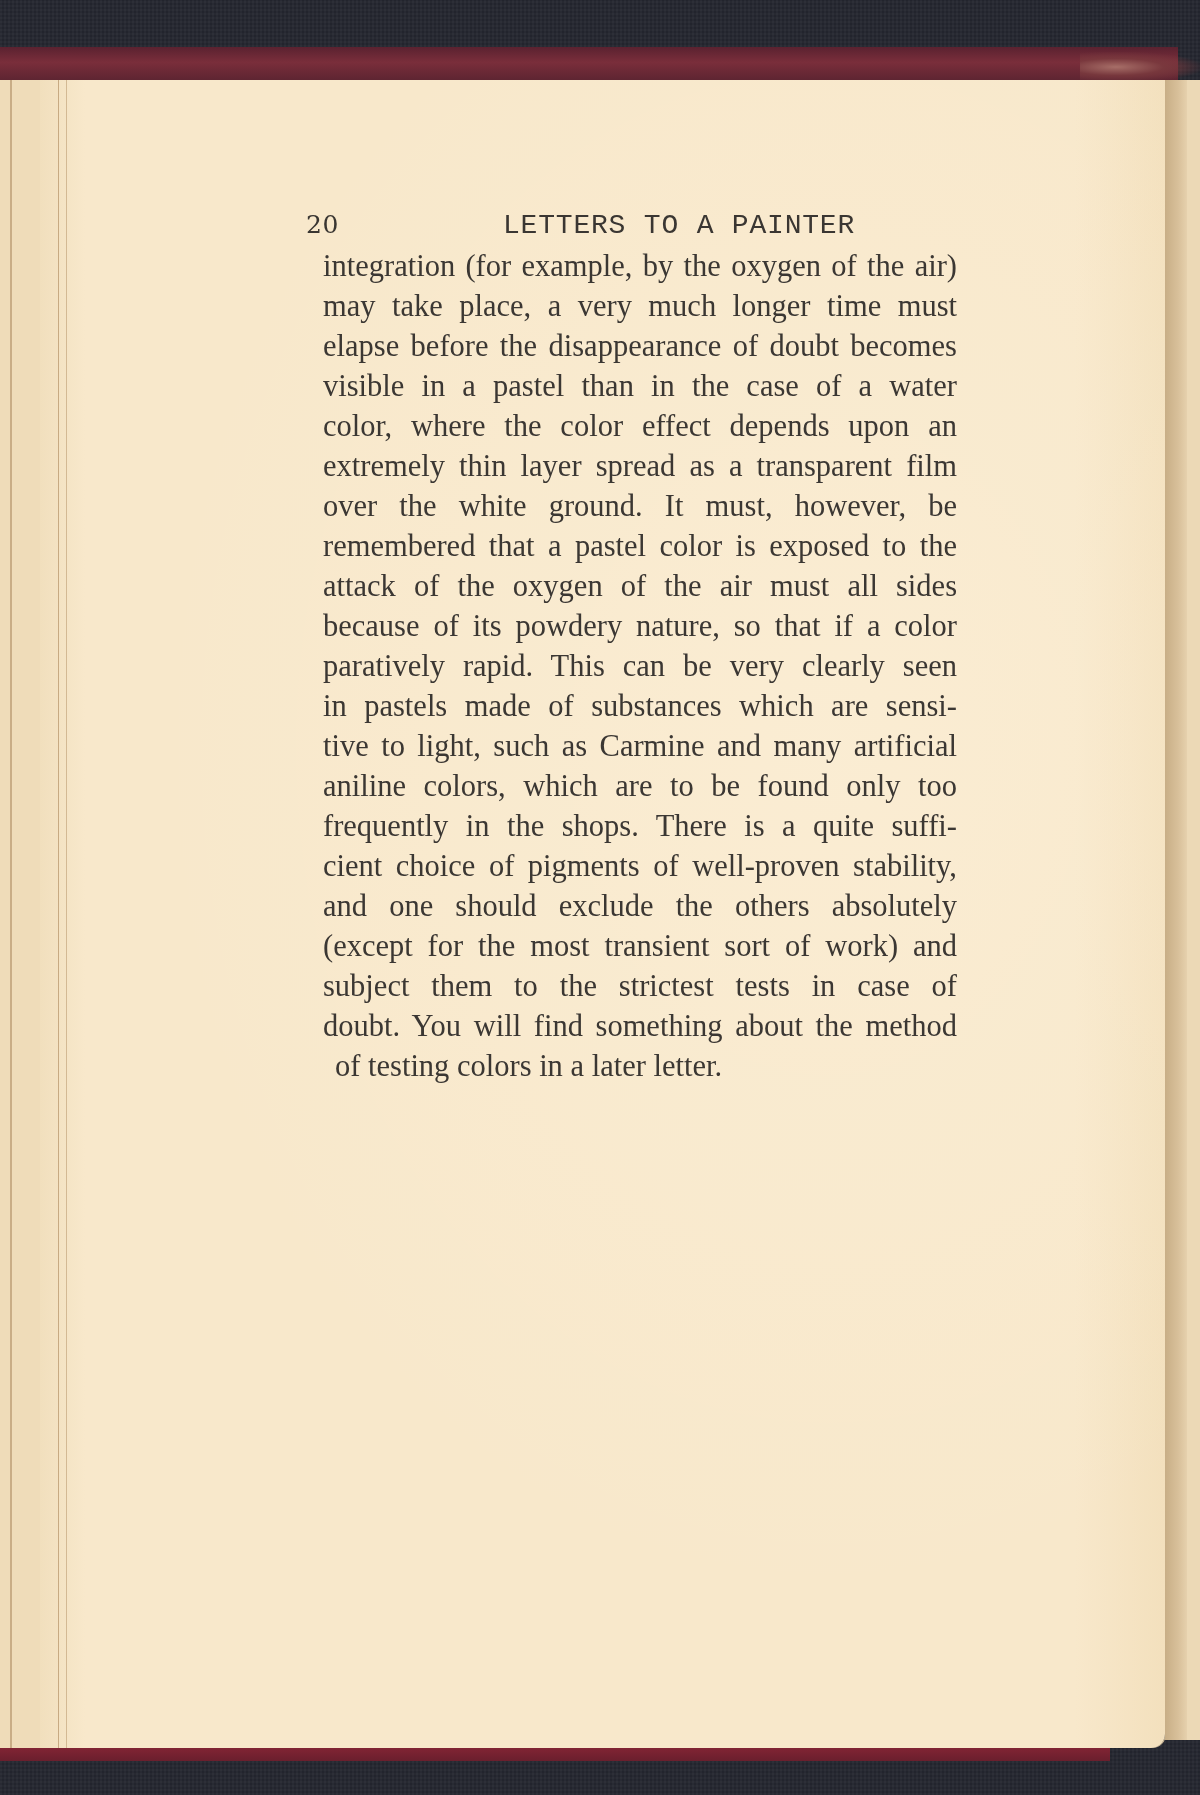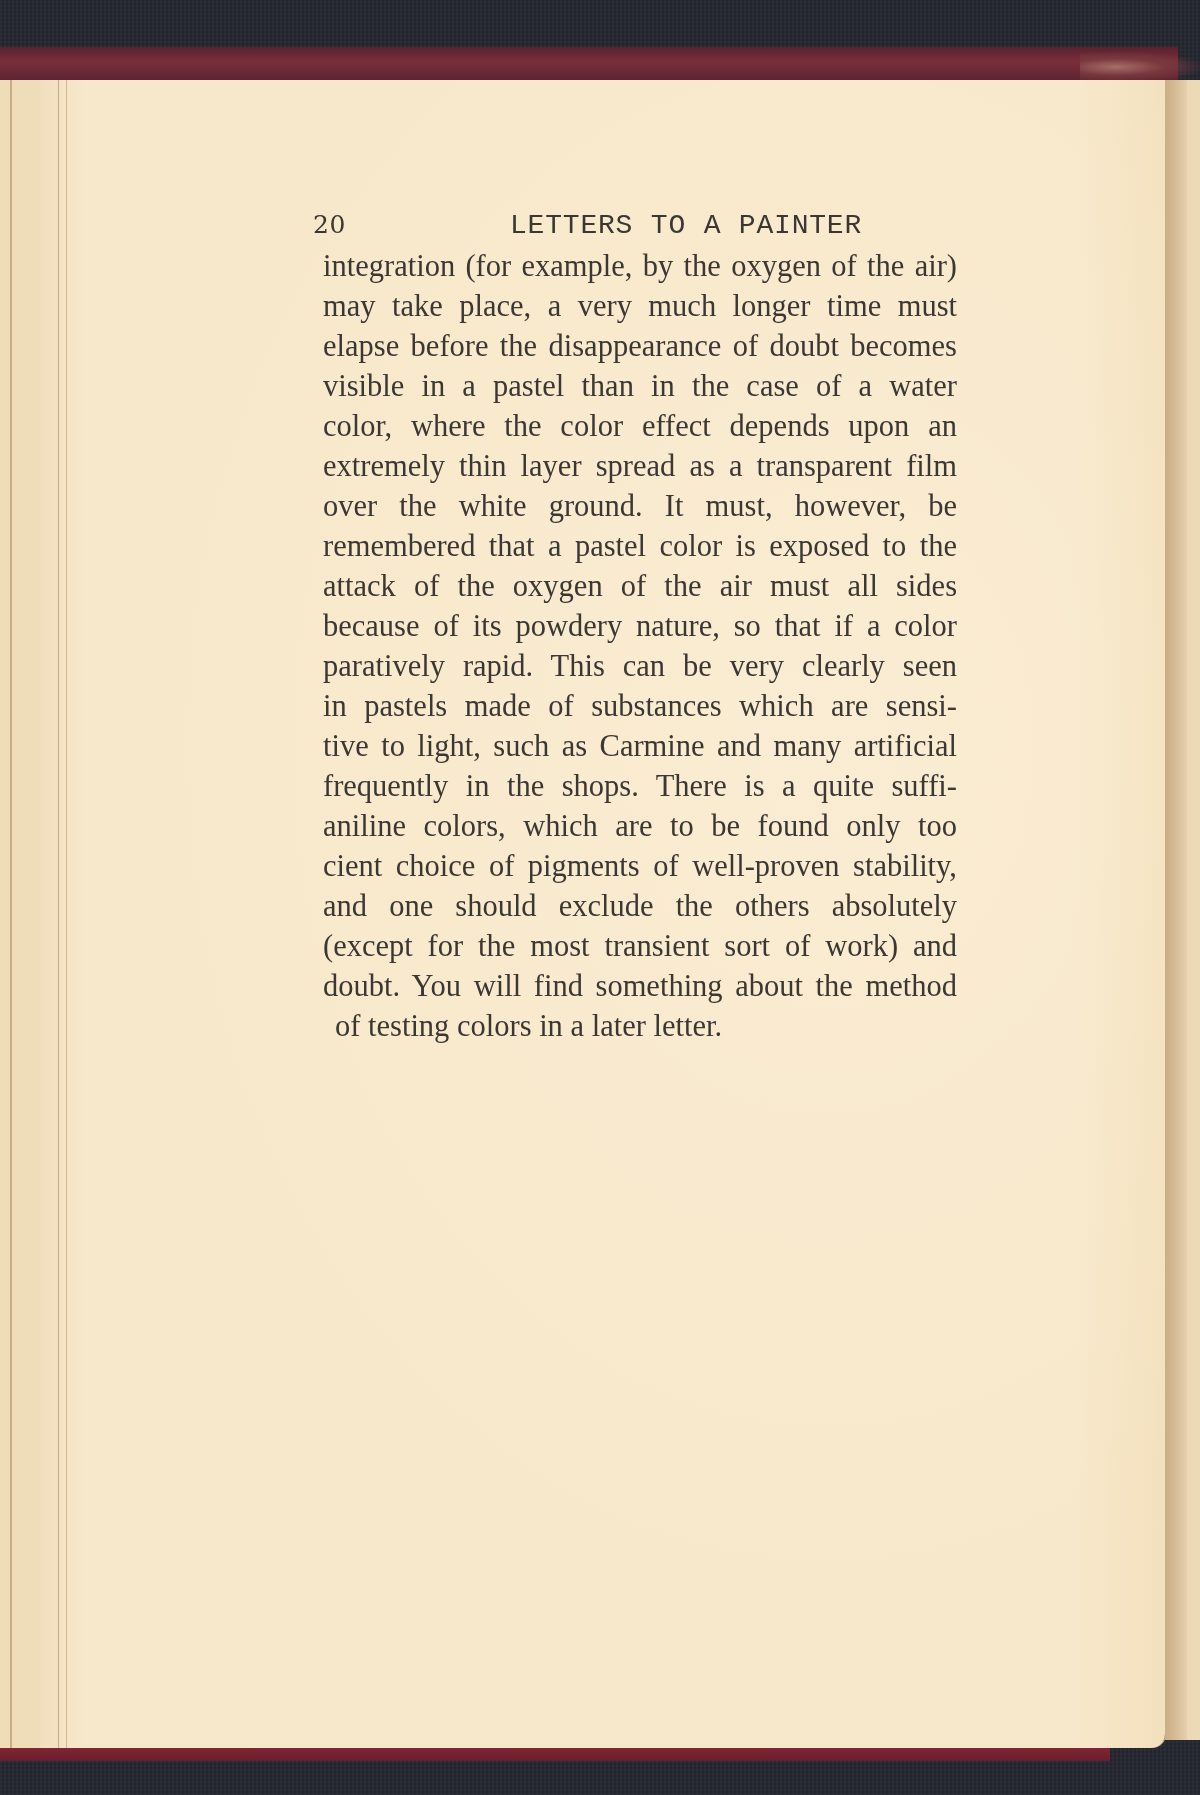--- a/index.html
+++ b/index.html
@@ -78,21 +78,21 @@
     background: linear-gradient(90deg, #c8ae86 0%, #d8c09a 60%, #e6d1ad 100%);
   }
   .next-page-edge {
     position: absolute;
     left: 1187px; top: 80px;
     width: 13px; height: 1660px;
     background: #ecd9b6;
   }
   .running-head {
     position: absolute;
-    left: 313px; top: 210px;
+    left: 306px; top: 210px;
     width: 634px;
     height: 30px;
     font-family: "Liberation Serif", serif;
     color: #3a3632;
     text-align: center;
   }
   .page-number {
     position: absolute;
     left: 0; top: 0;
     font-size: 25px;
@@ -162,22 +162,23 @@
         <span class="line">visible in a pastel than in the case of a water</span>
         <span class="line">color, where the color effect depends upon an</span>
         <span class="line">extremely thin layer spread as a transparent film</span>
         <span class="line">over the white ground.  It must, however, be</span>
         <span class="line">remembered that a pastel color is exposed to the</span>
         <span class="line">attack of the oxygen of the air must all sides</span>
         <span class="line">because of its powdery nature, so that if a color</span>
         <span class="line">paratively rapid.  This can be very clearly seen</span>
         <span class="line">in pastels made of substances which are sensi-</span>
         <span class="line">tive to light, such as Carmine and many artificial</span>
+        <span class="line">aniline colors, which are to be found only too</span>
         <span class="line">frequently in the shops.  There is a quite suffi-</span>
-        <span class="line">aniline colors, which are to be found only too</span>
         <span class="line">cient choice of pigments of well-proven stability,</span>
         <span class="line">and one should exclude the others absolutely</span>
         <span class="line">(except for the most transient sort of work) and</span>
+        <span class="line">subject them to the strictest tests in case of</span>
         <span class="line">doubt.  You will find something about the method</span>
         <span class="line last">of testing colors in a later letter.</span>
       </div>
     </div>
 </div>
 
 </body></html>

